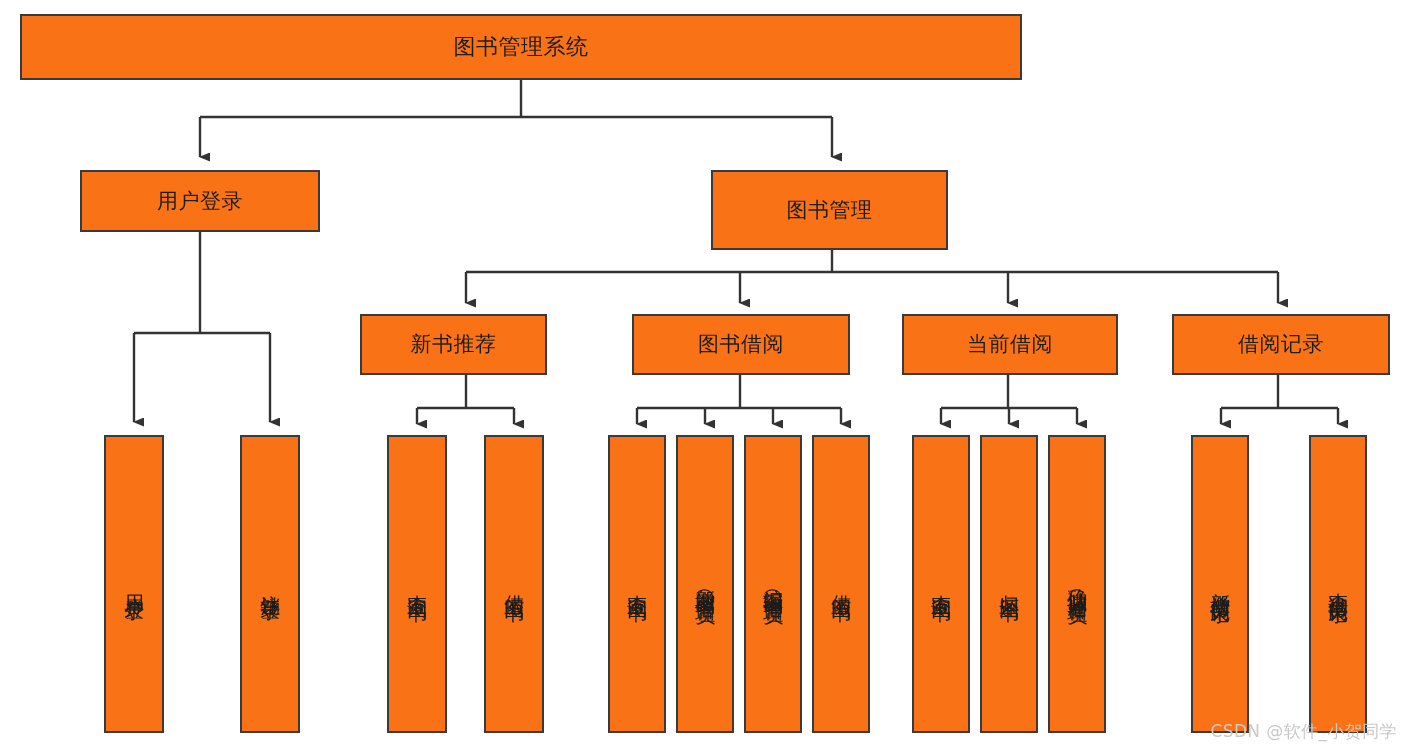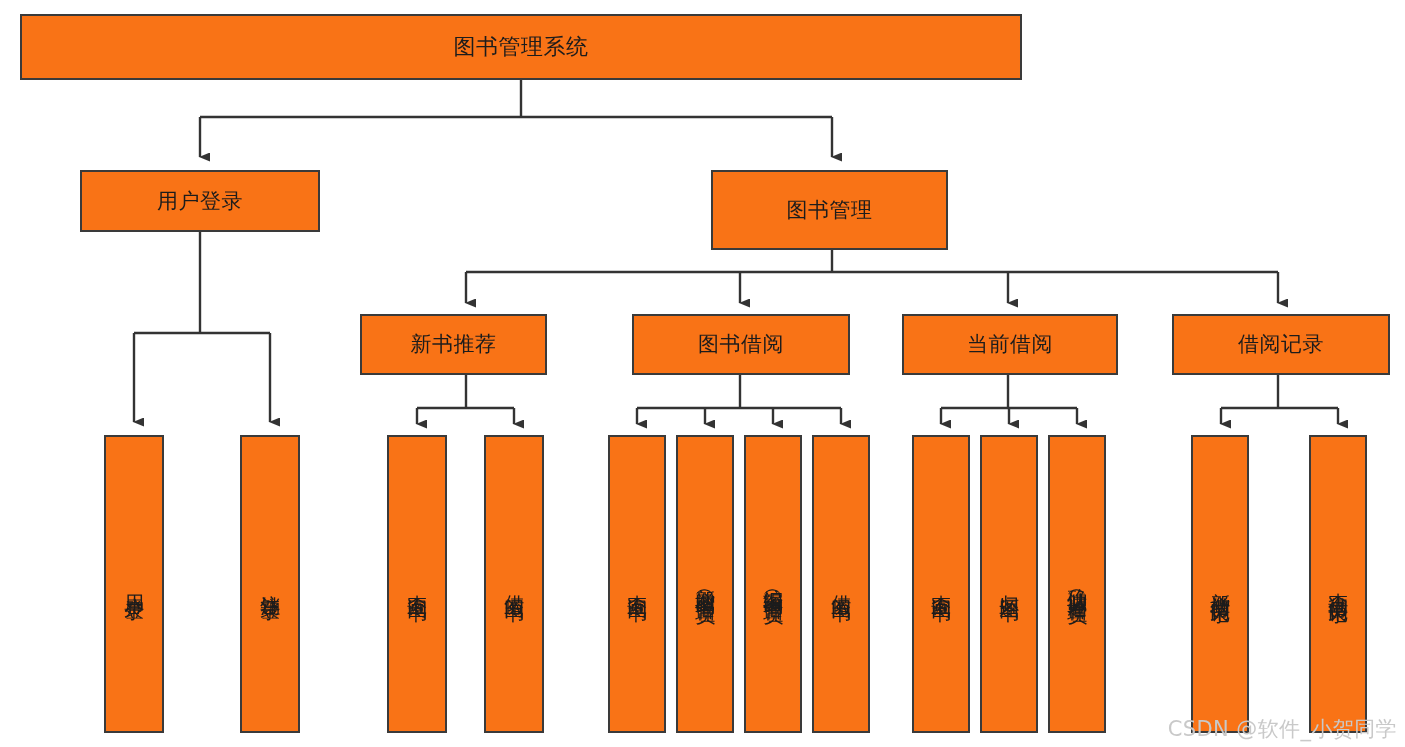--- a/index.html
+++ b/index.html
@@ -66,21 +66,21 @@
     line-height: 1.28;
     letter-spacing: 2.5px;
     white-space: normal;
     max-height: 100%;
   }
   
   #watermark {
     position: absolute;
     right: 8px;
     bottom: 4px;
-    font-size: 21px;
+    font-size: 17px;
     color: #c9c9c9;
     letter-spacing: 0.4px;
     z-index: 5;
     white-space: nowrap;
     font-family: "DejaVu Sans", "Liberation Sans", sans-serif;
   }
 </style>
 </head>
 <body>
 

